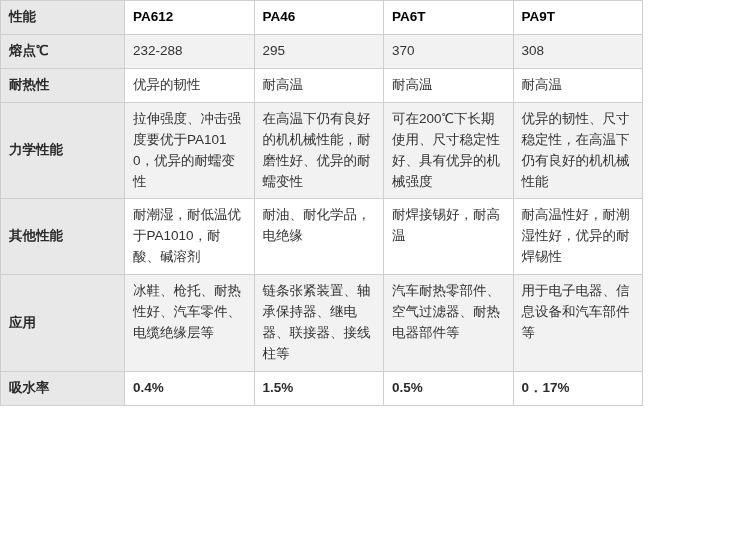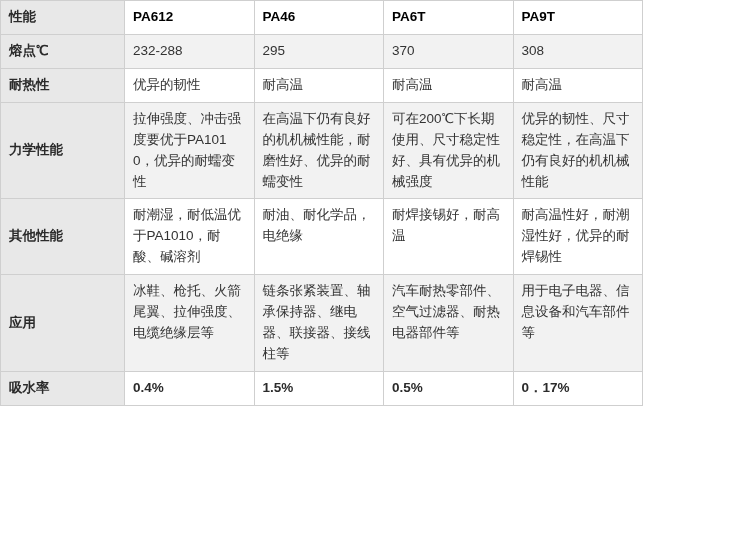--- a/index.html
+++ b/index.html
@@ -96,21 +96,21 @@
     <tr>
       <td class="col-head">其他性能</td>
       <td>耐潮湿，耐低温优于PA1010，耐酸、碱溶剂</td>
       <td>耐油、耐化学品，电绝缘</td>
       <td>耐焊接锡好，耐高温</td>
       <td>耐高温性好，耐潮湿性好，优异的耐焊锡性</td>
     </tr>
 
     <tr>
       <td class="col-head">应用</td>
-      <td>冰鞋、枪托、火箭尾翼、拉伸强度、电缆绝缘层等</td>
+      <td>冰鞋、枪托、耐热性好、汽车零件、电缆绝缘层等</td>
       <td>链条张紧装置、轴承保持器、继电器、联接器、接线柱等</td>
       <td>汽车耐热零部件、空气过滤器、耐热电器部件等</td>
       <td>用于电子电器、信息设备和汽车部件等</td>
     </tr>
 
 
     <tr>
       <td class="col-head">吸水率</td>
       <td class="cell-mid bold-val">0.4%</td>
       <td class="cell-mid bold-val">1.5%</td>

